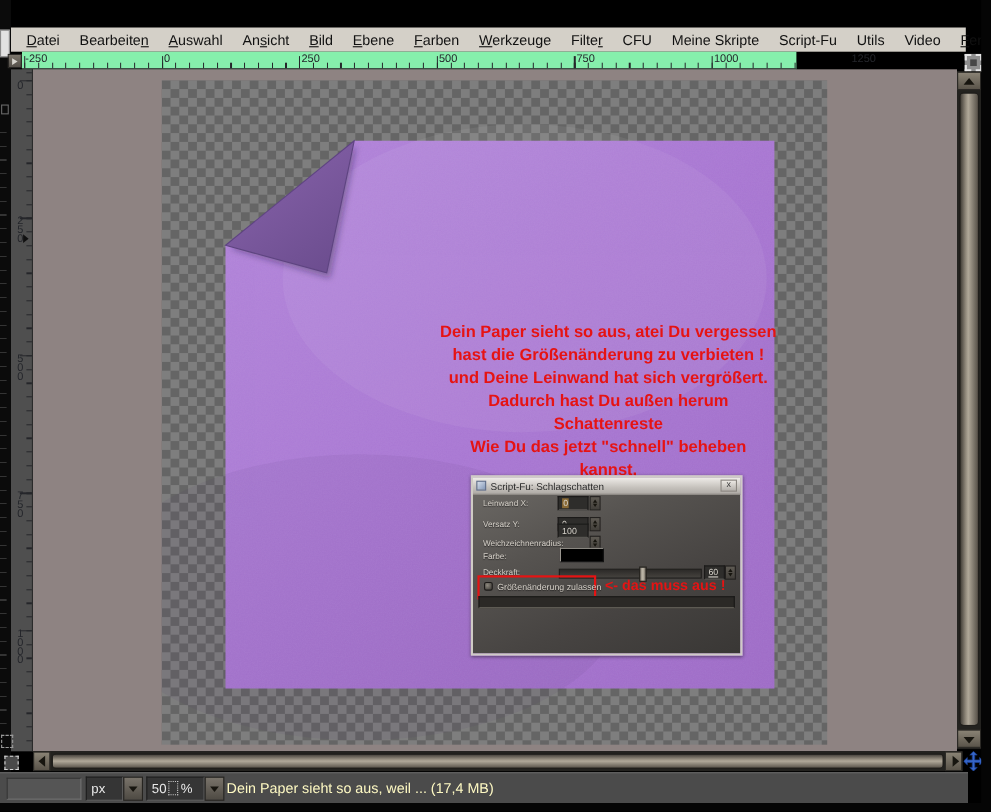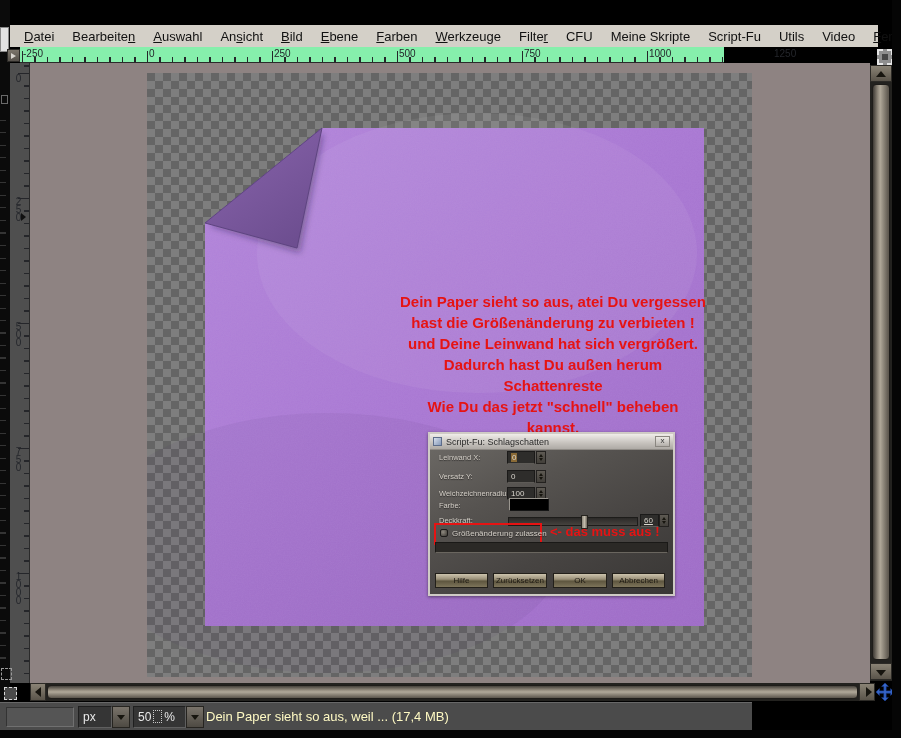--- a/index.html
+++ b/index.html
@@ -85,21 +85,21 @@
   .arrow-right{position:absolute;left:6px;top:3px;width:0;height:0;border-top:5px solid transparent;border-bottom:5px solid transparent;border-left:6px solid #17150f;}
   .vthumb{position:absolute;left:2px;top:19px;width:18px;height:576px;border-radius:4px;
           background:linear-gradient(90deg,#3f3b35,#8f877a 30%,#b0a899 45%,#5f5950 95%);border:1px solid #1f1d1a;box-sizing:border-box;}
   .hthumb{position:absolute;left:17px;top:2px;width:811px;height:14px;border-radius:4px;
           background:linear-gradient(180deg,#45413b,#968e80 35%,#b0a899 50%,#5a544b);border:1px solid #1f1d1a;box-sizing:border-box;}
   .pan-icon{left:876px;top:683px;width:18px;height:18px;}
   .quickmask{left:4px;top:687px;width:13px;height:13px;background:#4a4a4a;border:1px dashed #d8d8d8;box-sizing:border-box;}
   .quickmask2{left:1px;top:668px;width:11px;height:12px;background:transparent;border:1px dashed #9a9a9a;box-sizing:border-box;}
 
   
-  .status-bar{left:0;top:702px;width:752px;height:28px;background:#4b4b4b;border-top:1px solid #686868;box-sizing:border-box;}
+  .status-bar{left:0;top:702px;width:880px;height:28px;background:#4b4b4b;border-top:1px solid #686868;box-sizing:border-box;}
   .sb-progress{position:absolute;left:6px;top:4px;width:68px;height:20px;background:#555;border:1px solid;border-color:#333 #707070 #707070 #333;box-sizing:border-box;}
   .sb-field{position:absolute;top:3px;height:22px;background:#353535;border:1px solid;border-color:#1f1f1f #5f5f5f #5f5f5f #1f1f1f;box-sizing:border-box;
             color:#e8e8e8;font-size:12px;line-height:20px;padding:0 4px;}
   .sb-btn{position:absolute;top:3px;width:18px;height:22px;background:linear-gradient(180deg,#79736a,#4e4a43);border:1px solid #262420;box-sizing:border-box;}
   .sb-btn .arrow-down{left:4px;top:8px;border-left-width:4px;border-right-width:4px;border-top-width:5px;}
   .zoom-dotsicon{display:inline-block;width:9px;height:13px;border:1px dotted #c9c9c9;box-sizing:border-box;vertical-align:-2px;margin:0 2px;}
   .sb-message{position:absolute;left:206px;top:6px;font-size:13px;color:#fef9c3;white-space:nowrap;}
   .bottom-black{left:0;top:730px;width:901px;height:8px;background:#050505;}
   .right-black{left:892px;top:0;width:9px;height:738px;background:#050505;}
 </style>
@@ -231,21 +231,21 @@
         </span>
 
       <span class="sf-label" style="top:38px;">Versatz Y:</span>
       <span class="sf-input" style="top:36px;">0</span>
       <span class="sf-spin" style="top:36px;">
           <i></i>
           <b></b>
         </span>
 
       <span class="sf-label" style="top:55px;">Weichzeichnenradius:</span>
-      <span class="sf-input" style="top:53px;">100</span>
+      <span class="sf-input" style="top:42px;">100</span>
       <span class="sf-spin" style="top:53px;">
           <i></i>
           <b></b>
         </span>
 
       <span class="sf-label" style="top:67px;">Farbe:</span>
       <span class="sf-swatch"></span>
 
       <span class="sf-label" style="top:82px;">Deckkraft:</span>
       <span class="sf-slider">
@@ -256,26 +256,20 @@
           <i></i>
           <b></b>
         </span>
 
       <span class="sf-redbox" style="border-color: rgb(230, 19, 19);"></span>
       <span class="sf-check"></span>
       <span class="sf-checklabel">Größenänderung zulassen</span>
       <span class="sf-annotation" style="color: rgb(230, 19, 19);">&lt;- das muss aus !</span>
 
       <span class="sf-progress"></span>
-      <div class="sf-buttons">
-          <span class="sf-btn" style="left: 5px; width: 53px;">Hilfe</span>
-          <span class="sf-btn" style="left: 63px; width: 54px;">Zurücksetzen</span>
-          <span class="sf-btn" style="left: 123px; width: 54px;">OK</span>
-          <span class="sf-btn" style="left: 182px; width: 53px;">Abbrechen</span>
-        </div>
     </div>
   </div>
 
   <div class="abs vscroll">
     <span class="sbtn" style="left:0;top:0;width:22px;height:17px;">
         <span class="arrow-up"></span>
       </span>
     <span class="vthumb"></span>
     <span class="sbtn" style="left:0;top:598px;width:22px;height:17px;">
         <span class="arrow-down"></span>

